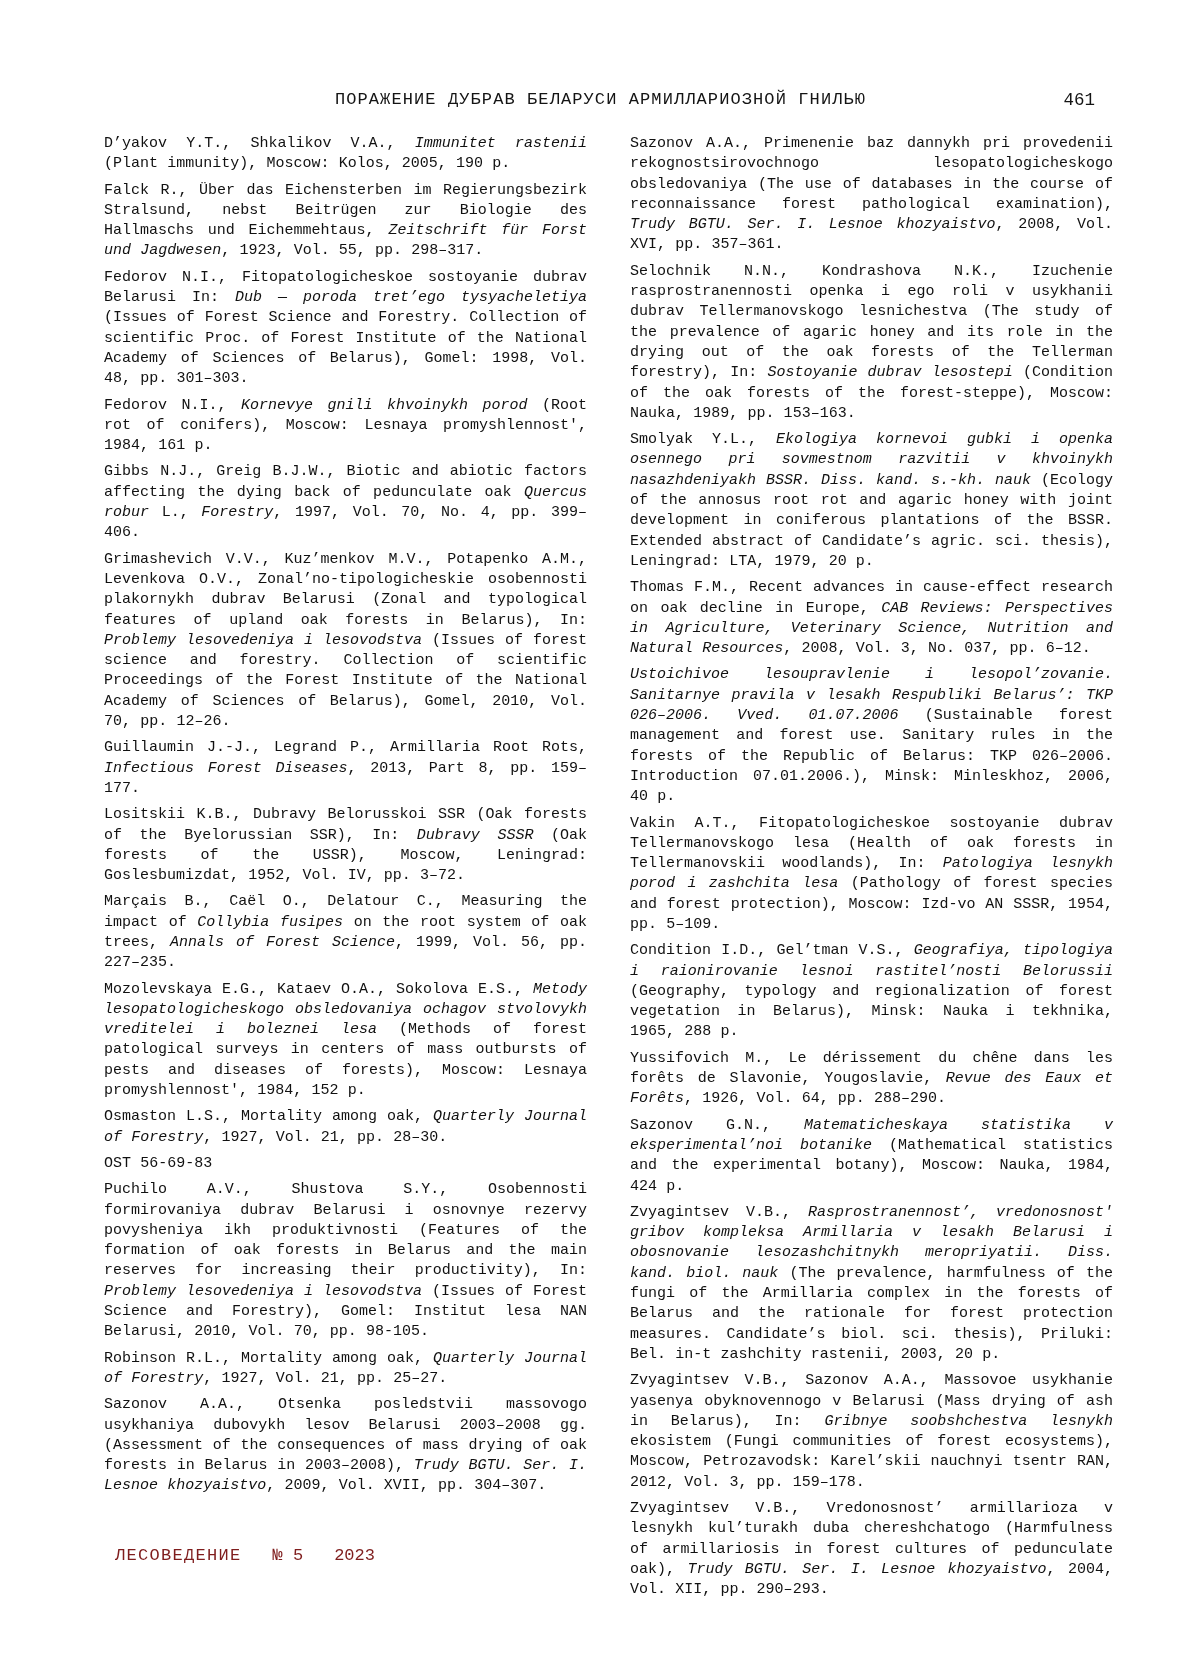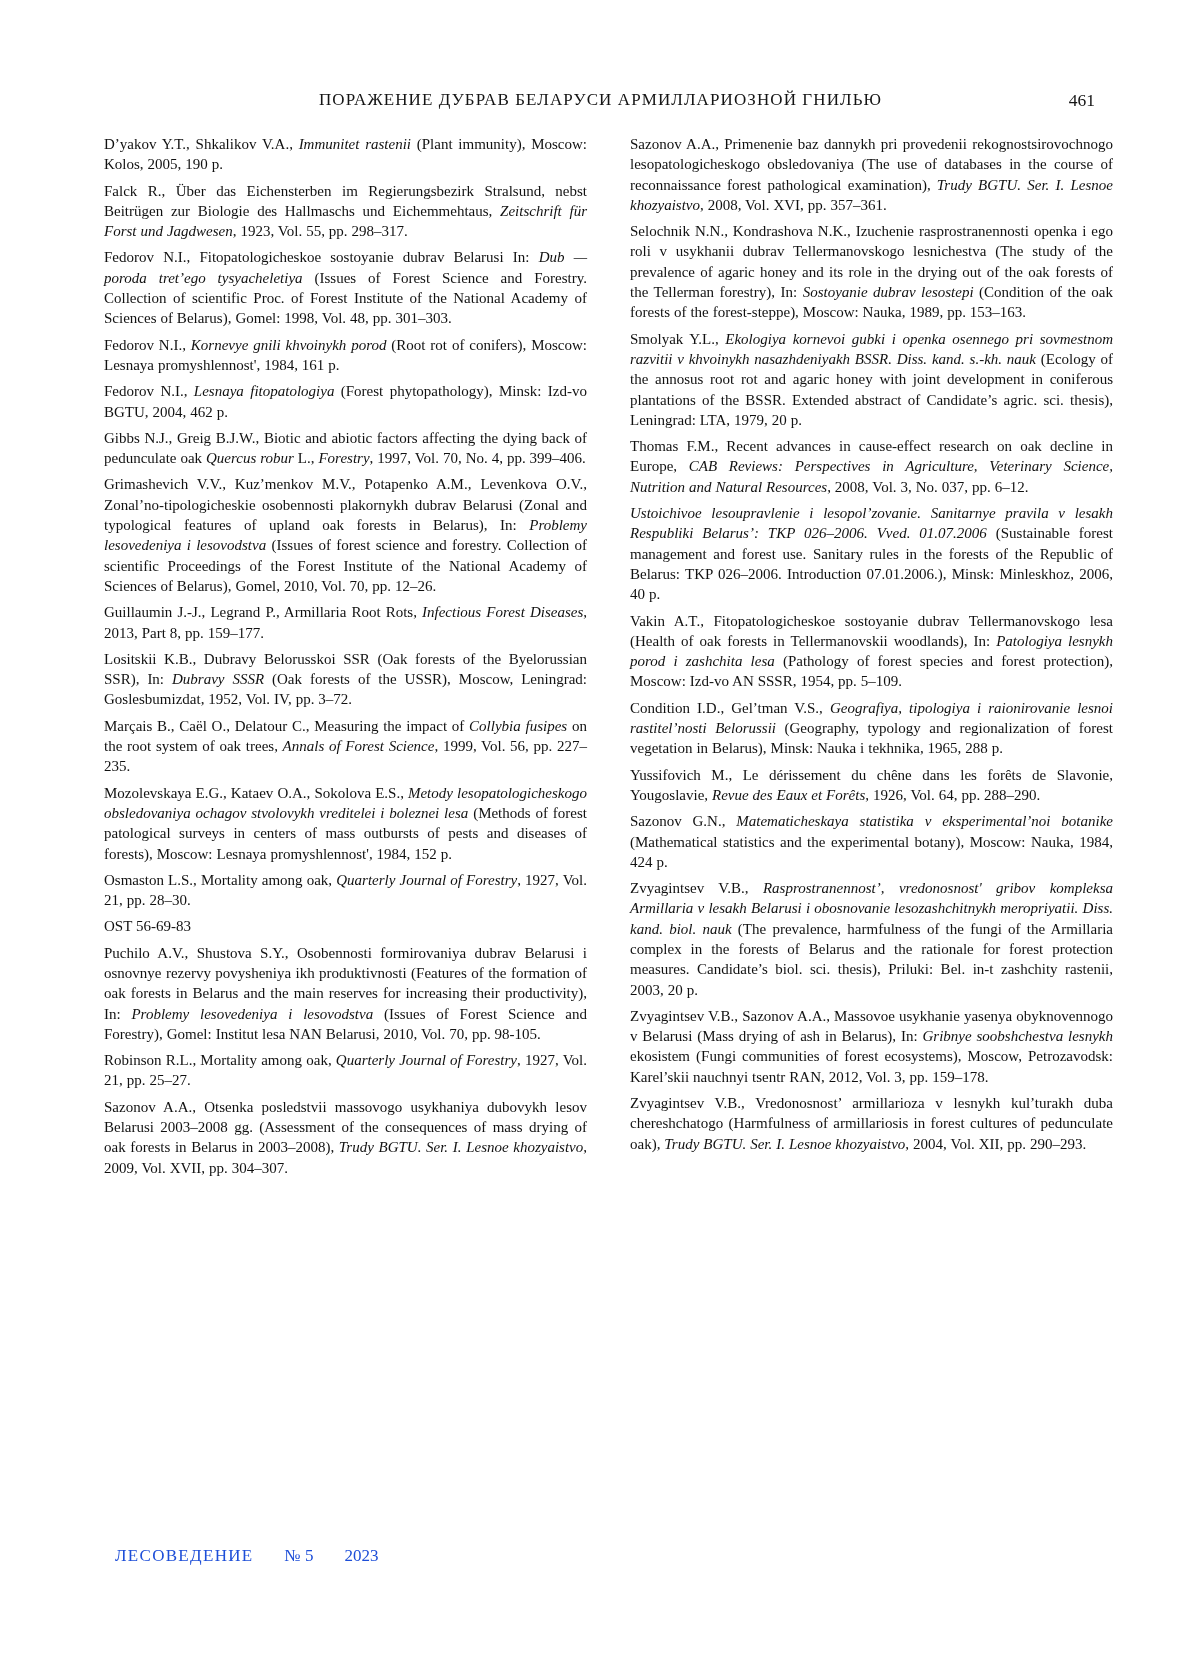--- a/index.html
+++ b/index.html
@@ -5,21 +5,21 @@
   html, body {
     margin: 0;
     padding: 0;
     background: #ffffff;
   }
   .page {
     position: relative;
     width: 1200px;
     height: 1669px;
     background: #ffffff;
-    font-family: Liberation Serif, serif;
+    font-family: Liberation Mono, monospace;
     color: #111111;
     overflow: hidden;
   }
   .running-head {
     position: absolute;
     top: 90px;
     left: 88px;
     width: 1025px;
     height: 26px;
   }
@@ -61,21 +61,21 @@
     font-style: italic;
     font-weight: normal;
   }
   .journal-footer {
     position: absolute;
     top: 1546px;
     left: 115px;
     display: flex;
     gap: 31px;
     font-size: 17px;
-    color: #1d4ed8;
+    color: #7f1d1d;
   }
   .journal-footer .j-name {
     letter-spacing: 1.3px;
   }
 </style>
 </head>
 <body>
 
 <div class="page">
 
@@ -83,21 +83,20 @@
     <div class="rh-title">ПОРАЖЕНИЕ ДУБРАВ БЕЛАРУСИ АРМИЛЛАРИОЗНОЙ ГНИЛЬЮ</div>
     <div class="rh-page">461</div>
   </header>
 
   <main class="columns">
     <div class="col" id="col-left">
         <p class="ref"><span>D’yakov Y.T., Shkalikov V.A., </span><em>Immunitet rastenii</em><span> (Plant immunity), Moscow: Kolos, 2005, 190 p.</span></p>
         <p class="ref"><span>Falck R., Über das Eichensterben im Regierungsbezirk Stralsund, nebst Beitrügen zur Biologie des Hallmaschs und Eichemmehtaus, </span><em>Zeitschrift für Forst und Jagdwesen</em><span>, 1923, Vol. 55, pp. 298–317.</span></p>
         <p class="ref"><span>Fedorov N.I., Fitopatologicheskoe sostoyanie dubrav Belarusi In: </span><em>Dub — poroda tret’ego tysyacheletiya</em><span> (Issues of Forest Science and Forestry. Collection of scientific Proc. of Forest Institute of the National Academy of Sciences of Belarus), Gomel: 1998, Vol. 48, pp. 301–303.</span></p>
         <p class="ref"><span>Fedorov N.I., </span><em>Kornevye gnili khvoinykh porod</em><span> (Root rot of conifers), Moscow: Lesnaya promyshlennost', 1984, 161 p.</span></p>
-        <p class="ref"><span>Fedorov N.I., </span><em>Lesnaya fitopatologiya</em><span> (Forest phytopathology), Minsk: Izd-vo BGTU, 2004, 462 p.</span></p>
         <p class="ref"><span>Gibbs N.J., Greig B.J.W., Biotic and abiotic factors affecting the dying back of pedunculate oak </span><em>Quercus robur</em><span> L., </span><em>Forestry</em><span>, 1997, Vol. 70, No. 4, pp. 399–406.</span></p>
         <p class="ref"><span>Grimashevich V.V., Kuz’menkov M.V., Potapenko A.M., Levenkova O.V., Zonal’no-tipologicheskie osobennosti plakornykh dubrav Belarusi (Zonal and typological features of upland oak forests in Belarus), In: </span><em>Problemy lesovedeniya i lesovodstva</em><span> (Issues of forest science and forestry. Collection of scientific Proceedings of the Forest Institute of the National Academy of Sciences of Belarus), Gomel, 2010, Vol. 70, pp. 12–26.</span></p>
         <p class="ref"><span>Guillaumin J.-J., Legrand P., Armillaria Root Rots, </span><em>Infectious Forest Diseases</em><span>, 2013, Part 8, pp. 159–177.</span></p>
         <p class="ref"><span>Lositskii K.B., Dubravy Belorusskoi SSR (Oak forests of the Byelorussian SSR), In: </span><em>Dubravy SSSR</em><span> (Oak forests of the USSR), Moscow, Leningrad: Goslesbumizdat, 1952, Vol. IV, pp. 3–72.</span></p>
         <p class="ref"><span>Marçais B., Caël O., Delatour C., Measuring the impact of </span><em>Collybia fusipes</em><span> on the root system of oak trees, </span><em>Annals of Forest Science</em><span>, 1999, Vol. 56, pp. 227–235.</span></p>
         <p class="ref"><span>Mozolevskaya E.G., Kataev O.A., Sokolova E.S., </span><em>Metody lesopatologicheskogo obsledovaniya ochagov stvolovykh vreditelei i boleznei lesa</em><span> (Methods of forest patological surveys in centers of mass outbursts of pests and diseases of forests), Moscow: Lesnaya promyshlennost', 1984, 152 p.</span></p>
         <p class="ref"><span>Osmaston L.S., Mortality among oak, </span><em>Quarterly Journal of Forestry</em><span>, 1927, Vol. 21, pp. 28–30.</span></p>
         <p class="ref"><span>OST 56-69-83</span></p>
         <p class="ref"><span>Puchilo A.V., Shustova S.Y., Osobennosti formirovaniya dubrav Belarusi i osnovnye rezervy povysheniya ikh produktivnosti (Features of the formation of oak forests in Belarus and the main reserves for increasing their productivity), In: </span><em>Problemy lesovedeniya i lesovodstva</em><span> (Issues of Forest Science and Forestry), Gomel: Institut lesa NAN Belarusi, 2010, Vol. 70, pp. 98-105.</span></p>
         <p class="ref"><span>Robinson R.L., Mortality among oak, </span><em>Quarterly Journal of Forestry</em><span>, 1927, Vol. 21, pp. 25–27.</span></p>

